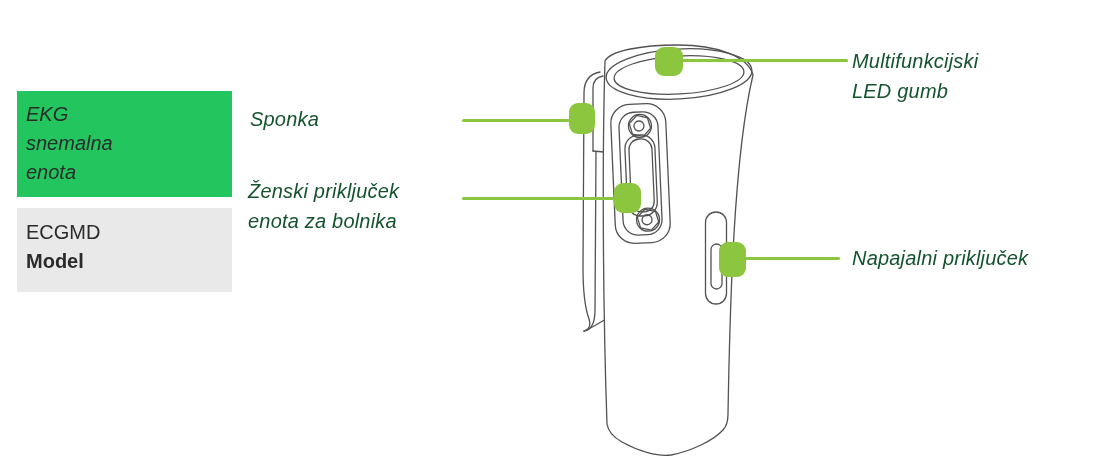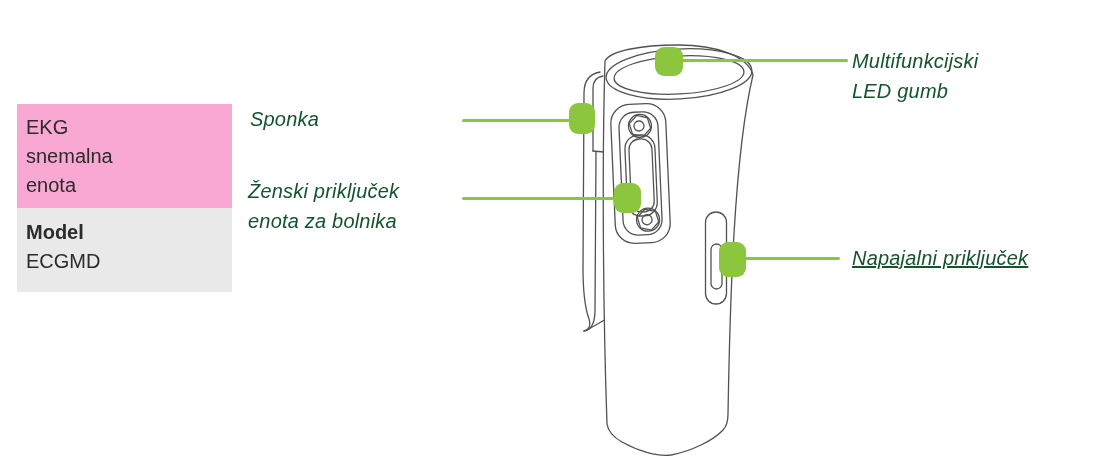--- a/index.html
+++ b/index.html
@@ -2,34 +2,34 @@
 <html><head>
 <meta charset="utf-8">
 <style>
   html,body{margin:0;padding:0;background:#ffffff;}
   .canvas{
     position:relative;width:1116px;height:473px;background:#ffffff;
     font-family:"Liberation Sans", sans-serif;overflow:hidden;
   }
   
   .info-box{position:absolute;left:17px;width:215px;box-sizing:border-box;padding:9px 9px;}
-  .unit-box{top:104px;height:106px;background:#f9a8d4;}
+  .unit-box{top:91px;height:106px;background:#22c55e;font-style:italic;}
   .model-box{top:208px;height:84px;background:#e9e9e9;padding-top:10px;}
   .box-text{font-size:20px;line-height:29px;color:#2b2b2b;white-space:pre-line;}
   .bold{font-weight:700;}
   
   .callout-label{
     position:absolute;font-size:20px;line-height:30px;font-style:italic;
     color:#14532d;white-space:pre-line;letter-spacing:.2px;
   }
   .align-right{text-align:left;}
   .sponka-label{left:250px;width:198px;top:104px;}
   .zenski-label{left:248px;width:204px;top:176px;}
   .led-label{left:852px;top:46px;}
-  .napajalni-label{left:852px;top:243px;text-decoration:underline;}
+  .napajalni-label{left:852px;top:243px;}
   
   .leader{position:absolute;height:3px;background:#8cc63f;border-radius:2px;}
   .sponka-line{left:462px;top:119px;width:115px;}
   .zenski-line{left:462px;top:197px;width:162px;}
   .led-line{left:676px;top:59px;width:172px;}
   .napajalni-line{left:740px;top:257px;width:100px;}
   
   .marker{position:absolute;background:#8cc63f;border-radius:9px;}
   .sponka-marker{left:569px;top:103px;width:26px;height:31px;}
   .zenski-marker{left:614px;top:183px;width:27px;height:30px;}
@@ -42,22 +42,22 @@
 <body>
 
 <div class="canvas">
 
   <div class="info-box unit-box">
     <div class="box-text">EKG
 snemalna
 enota</div>
   </div>
   <div class="info-box model-box">
+    <div class="box-text">ECGMD</div>
     <div class="box-text bold">Model</div>
-    <div class="box-text">ECGMD</div>
   </div>
 
   <svg class="device" width="212" height="430" viewBox="560 40 212 430" xmlns="http://www.w3.org/2000/svg">
     <g fill="none" stroke="#525252" stroke-width="1.3" stroke-linecap="round" stroke-linejoin="round">
 
       <g>
         <path d="M 600,72 C 589,74 584,82 584,93 L 583,268 C 583,292 585,308 589,319 C 591,325 589,330 584,331"></path>
         <path d="M 584,331 C 591,330 595,323 595,310 L 596,152"></path>
         <path d="M 587,330 L 608,318"></path>
         <path d="M 593,151 L 593,88 C 593,81 597,77 603,76"></path>

